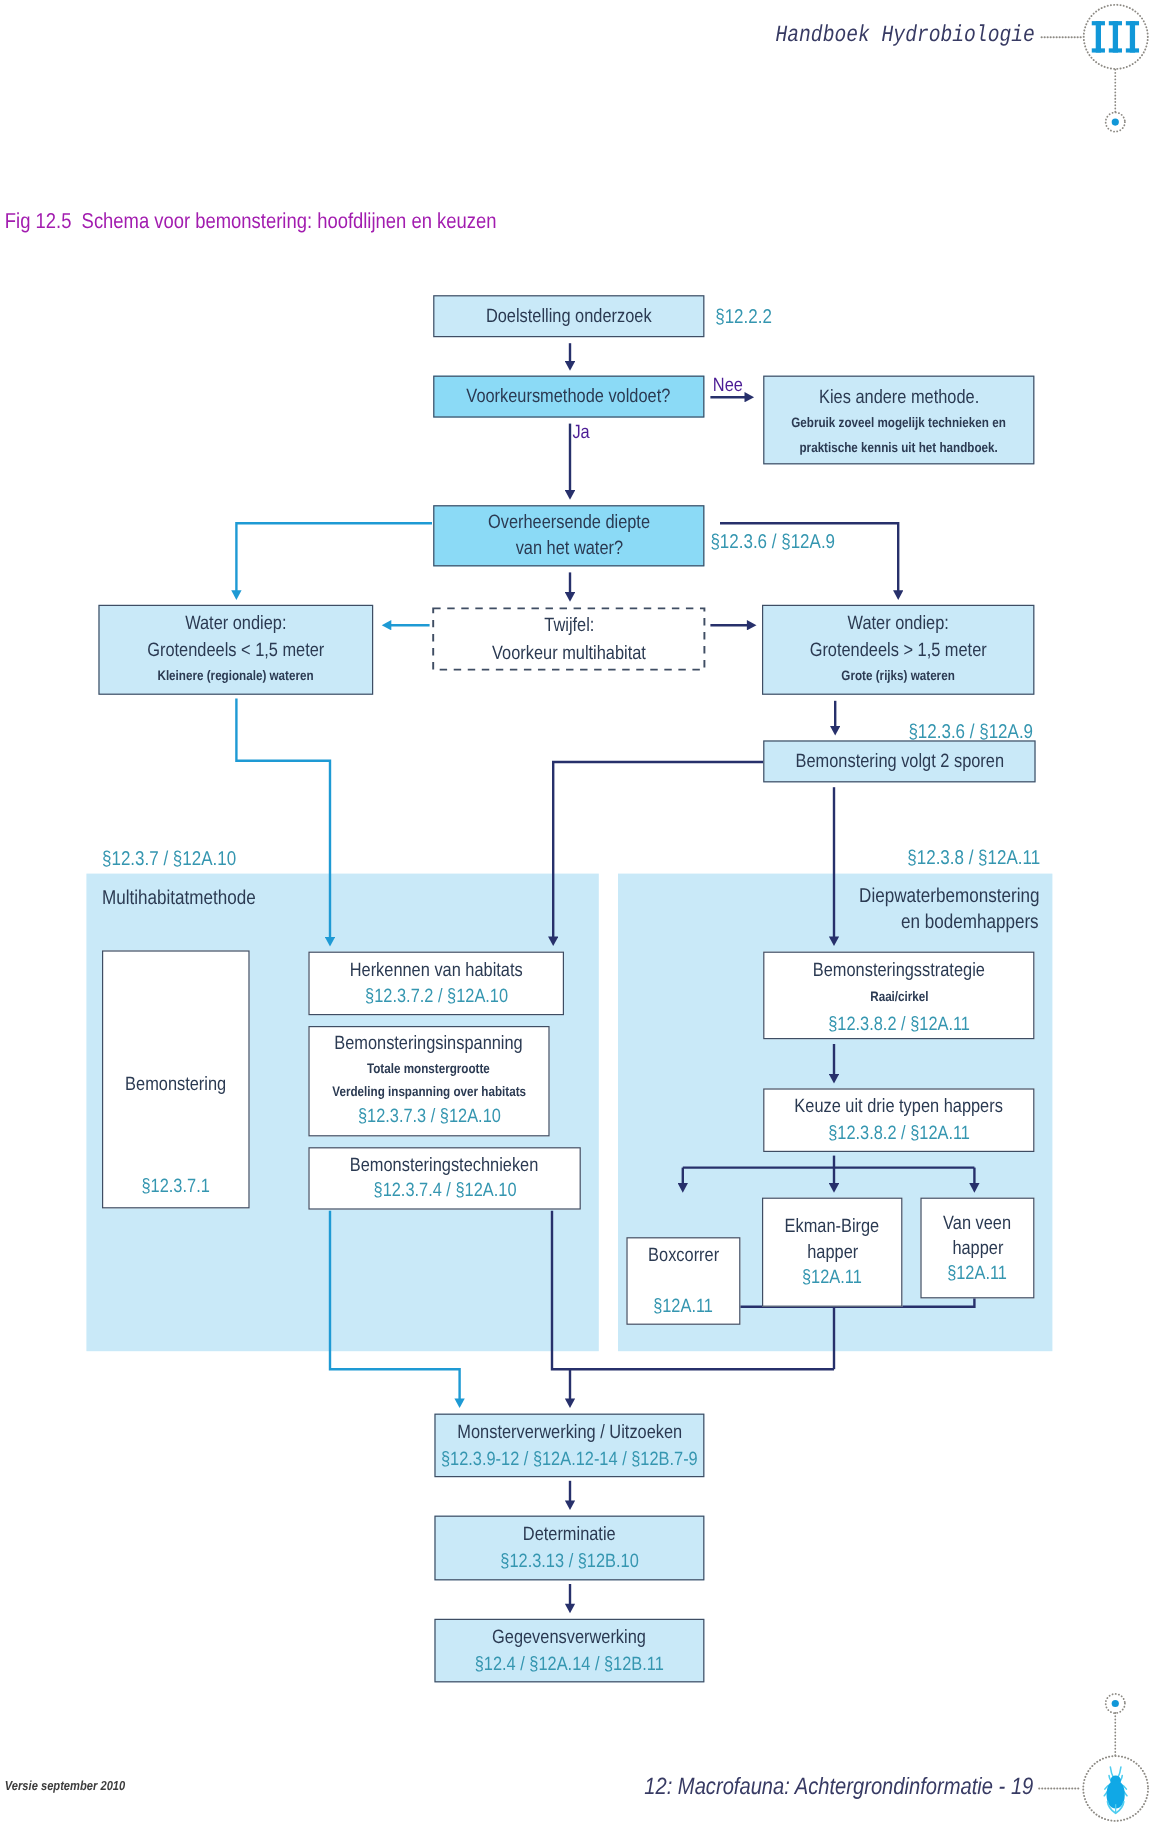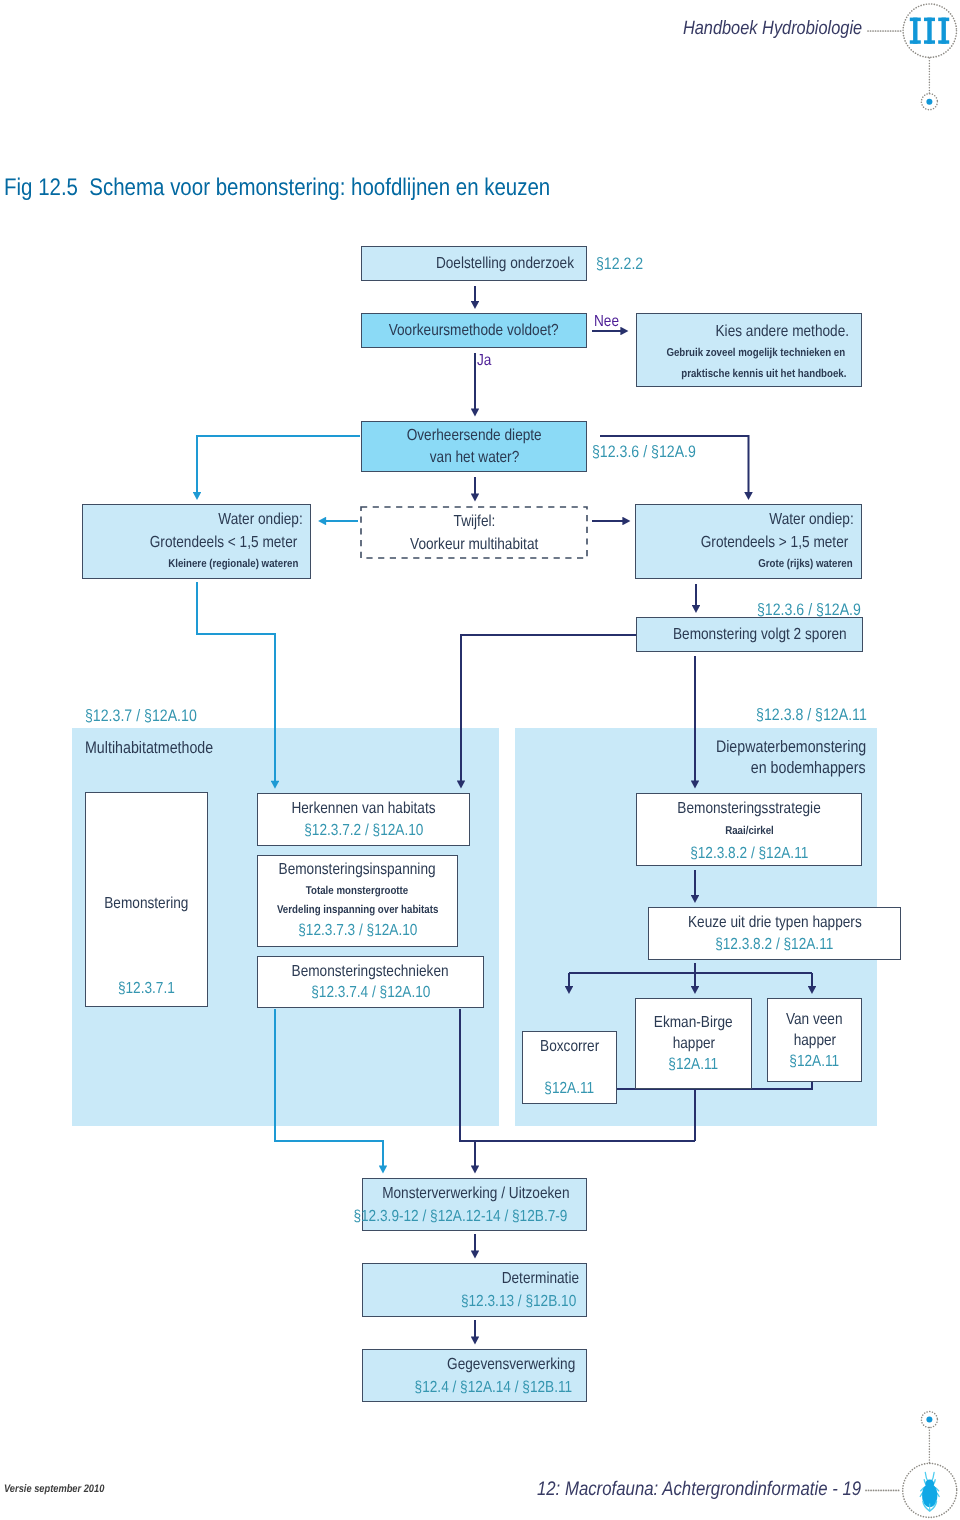--- a/index.html
+++ b/index.html
@@ -11,35 +11,35 @@
   .page{position:absolute;left:0;top:0;width:960px;height:1520px;
          transform:translateZ(0);backface-visibility:hidden;}
   
   .sq,.sql,.sqr{-webkit-font-smoothing:antialiased;}
   .sq{display:inline-block;transform:scaleX(0.853);transform-origin:center center;white-space:nowrap;}
   .sql{display:inline-block;transform:scaleX(0.853);transform-origin:left center;white-space:pre;}
   .sqr{display:inline-block;transform:scaleX(0.853);transform-origin:right center;white-space:nowrap;}
 
   
   #hdr-title{position:absolute;right:98px;top:18px;font-style:italic;font-size:19.2px;
-      color:#373a63;white-space:nowrap;}
+      color:#373a63;white-space:nowrap;font-family:Liberation Mono, monospace;}
   #hdr-badge{position:absolute;left:840px;top:0px;width:120px;height:115px;}
   
   #ftr-version{position:absolute;left:4px;top:1483px;font-style:italic;font-weight:bold;
       font-size:10.9px;color:#3d3d3d;}
   #ftr-title{position:absolute;right:99px;top:1478px;font-style:italic;font-size:19.7px;
       color:#373a63;white-space:nowrap;}
   #ftr-badge{position:absolute;left:840px;top:1405px;width:120px;height:115px;}
   
-  #fig-title{position:absolute;left:4px;top:174px;font-size:24px;color:#0369a1;white-space:pre;}
+  #fig-title{position:absolute;left:4px;top:174px;font-size:18px;color:#a21caf;white-space:pre;}
   
   .box{position:absolute;box-sizing:border-box;border:1.7px solid #3f4d63;
        display:flex;flex-direction:column;align-items:center;justify-content:center;
        text-align:center;color:#2b3a52;font-size:16px;}
-  .bx-light{background:#c9e9f8;align-items:flex-end;}
+  .bx-light{background:#c9e9f8;}
   .bx-dark{background:#8bdaf6;}
   .bx-white{background:#ffffff;}
   .bx-dash{background:transparent;border:none;}
   .bx-dash svg{position:absolute;left:0;top:0;width:100%;height:100%;overflow:visible;}
   .ref{color:#3596b0;}
   .sub{font-size:11.4px;font-weight:bold;}
   .secref{position:absolute;color:#3596b0;font-size:16.6px;white-space:nowrap;}
   .seclabel{position:absolute;color:#2b3a52;font-size:16.7px;white-space:nowrap;}
   .panel{position:absolute;background:#c9e9f8;}
   .lbl{position:absolute;color:#4c1d95;font-size:16px;white-space:nowrap;}
@@ -228,21 +228,21 @@
     <span class="sq">Bemonsteringstechnieken</span>
     <span class="sq ref">§12.3.7.4 / §12A.10</span>
   </div>
 
   <div class="box bx-white" style="left:636px;top:793px;width:226px;height:73px;padding-top:4px;">
     <span class="sq" style="line-height:24px;">Bemonsteringsstrategie</span>
     <span class="sq sub" style="line-height:21px;">Raai/cirkel</span>
     <span class="sq ref" style="line-height:24px;">§12.3.8.2 / §12A.11</span>
   </div>
 
-  <div class="box bx-white" style="left:636px;top:907px;width:253px;height:53px;line-height:21.5px;margin-left:12px;">
+  <div class="box bx-white" style="left:636px;top:907px;width:226px;height:53px;line-height:21.5px;">
     <span class="sq">Keuze uit drie typen happers</span>
     <span class="sq ref">§12.3.8.2 / §12A.11</span>
   </div>
 
   <div class="box bx-white" style="left:522px;top:998px;width:95px;height:73px;line-height:21px;margin-top:33px;">
     <span class="sq">Boxcorrer</span>
     <span class="sq">&nbsp;</span>
     <span class="sq ref">§12A.11</span>
   </div>
   <div class="box bx-white" style="left:635px;top:998px;width:117px;height:91px;line-height:21px;">

